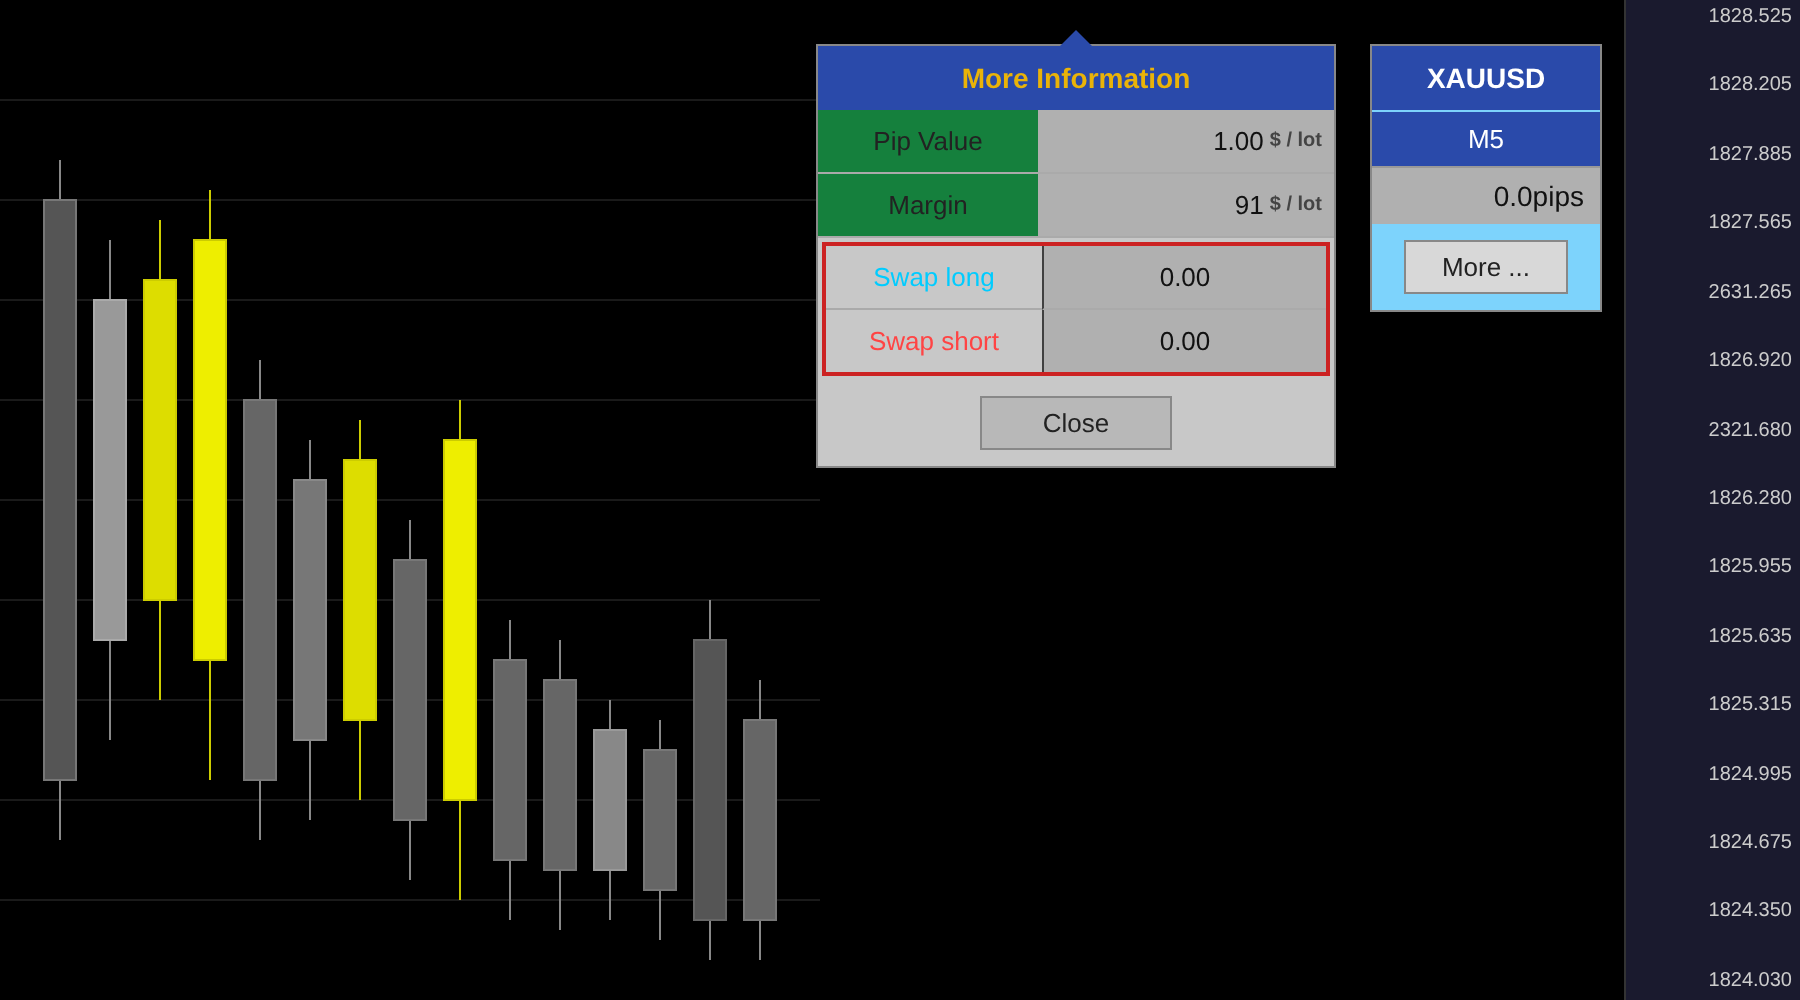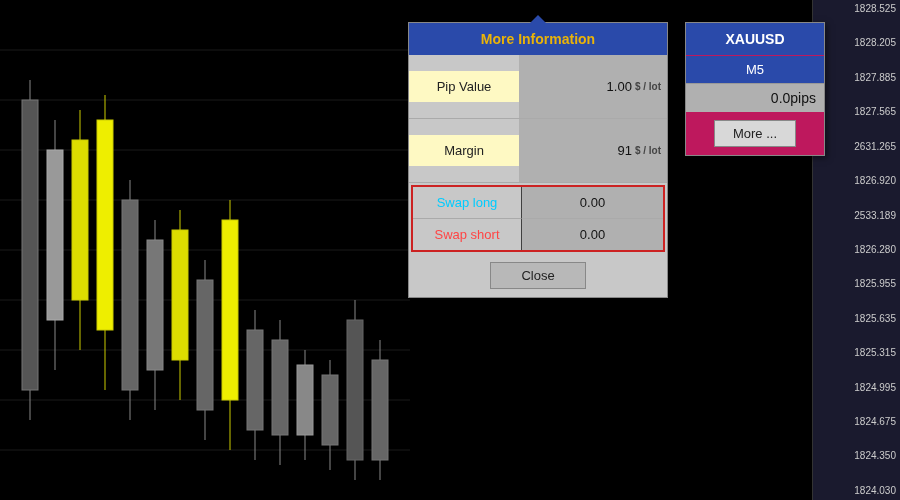--- a/index.html
+++ b/index.html
@@ -80,28 +80,28 @@
       display: flex;
       align-items: center;
       border-bottom: 1px solid #aaa;
     }
 
     .row-label {
       width: 110px;
       padding: 8px 10px;
       font-size: 13px;
       color: #222;
-      background: #fef9c3;
+      background: #15803d;
       text-align: center;
     }
 
     .row-value {
       flex: 1;
       background: #b0b0b0;
-      padding: 24px 6px;
+      padding: 8px 6px;
       text-align: right;
       font-size: 13px;
       color: #111;
       display: flex;
       align-items: center;
       justify-content: flex-end;
     }
 
     .row-value .unit {
       font-size: 10px;
@@ -168,22 +168,22 @@
       font-size: 13px;
       cursor: pointer;
       color: #222;
     }
 
     
     #xauusd-panel {
       position: absolute;
       left: 685px;
       top: 22px;
-      width: 140px;
-      background: #be185d;
+      width: 116px;
+      background: #7dd3fc;
       border: 1px solid #888;
       box-shadow: 2px 2px 6px rgba(0,0,0,0.5);
     }
 
     .xauusd-header {
       background: #2a4aaa;
       color: #fff;
       text-align: center;
       padding: 8px 0;
       font-size: 14px;
@@ -300,21 +300,21 @@
   </svg>
 </div>
 
 <div id="price-scale">
   <div class="price-label">1828.525</div>
   <div class="price-label">1828.205</div>
   <div class="price-label">1827.885</div>
   <div class="price-label">1827.565</div>
   <div class="price-label">2631.265</div>
   <div class="price-label">1826.920</div>
-  <div class="price-label">2533.189</div>
+  <div class="price-label">2321.680</div>
   <div class="price-label">1826.280</div>
   <div class="price-label">1825.955</div>
   <div class="price-label">1825.635</div>
   <div class="price-label">1825.315</div>
   <div class="price-label">1824.995</div>
   <div class="price-label">1824.675</div>
   <div class="price-label">1824.350</div>
   <div class="price-label">1824.030</div>
 </div>
 

